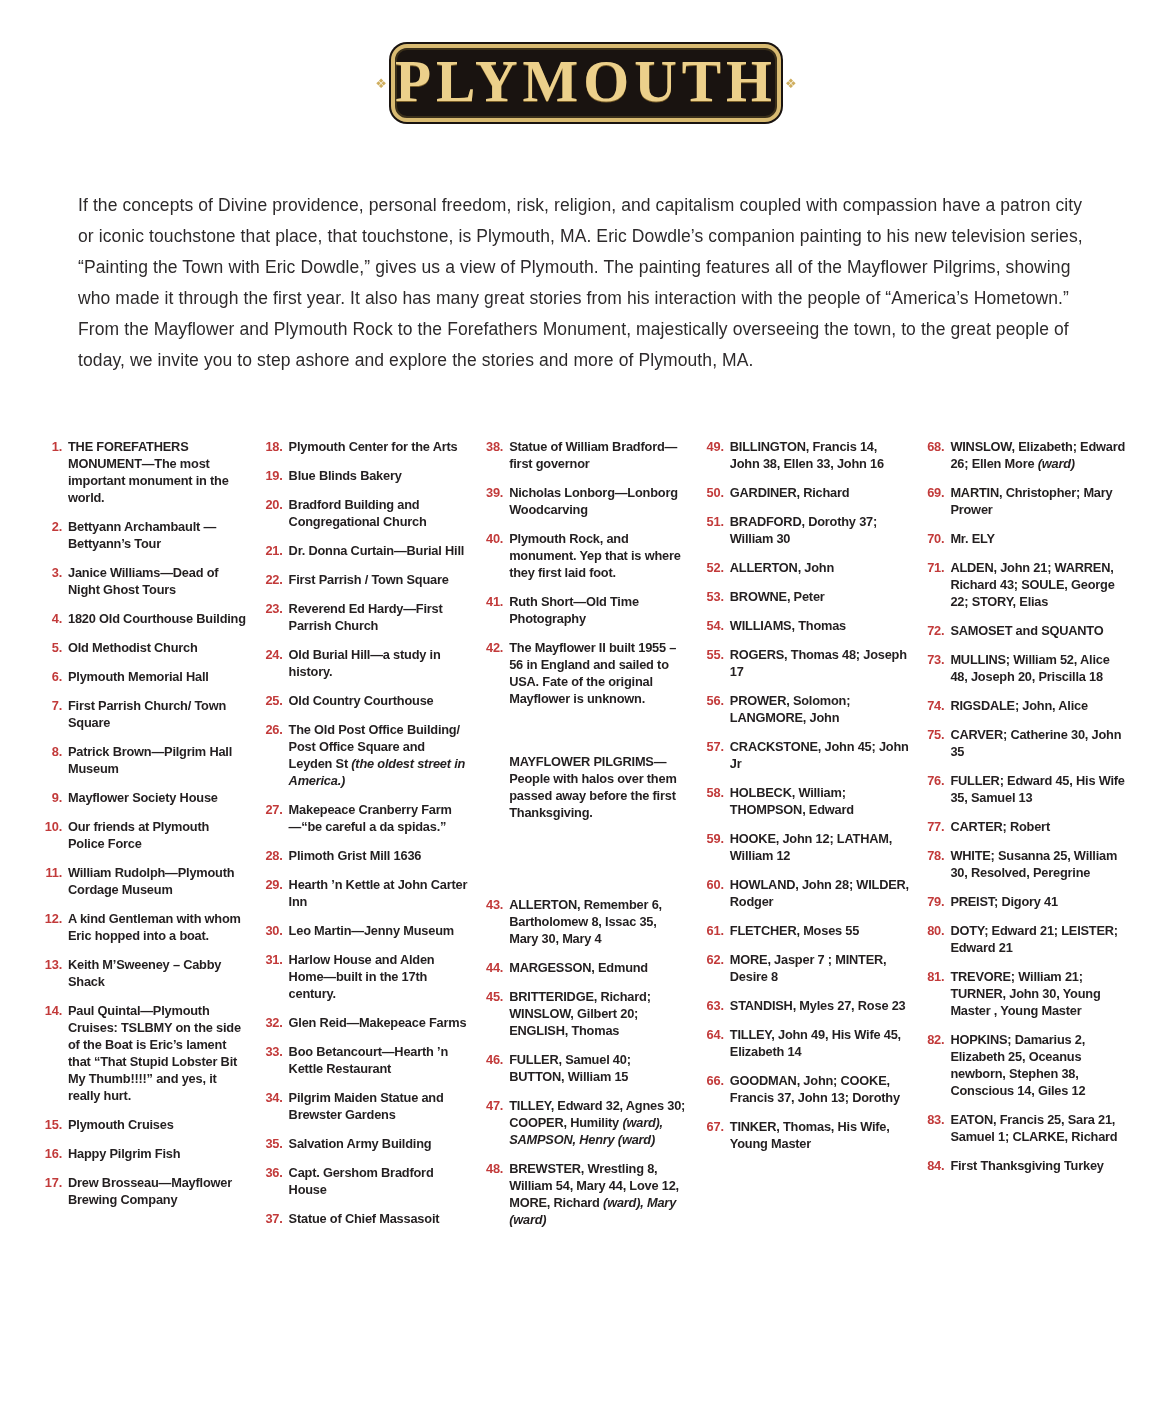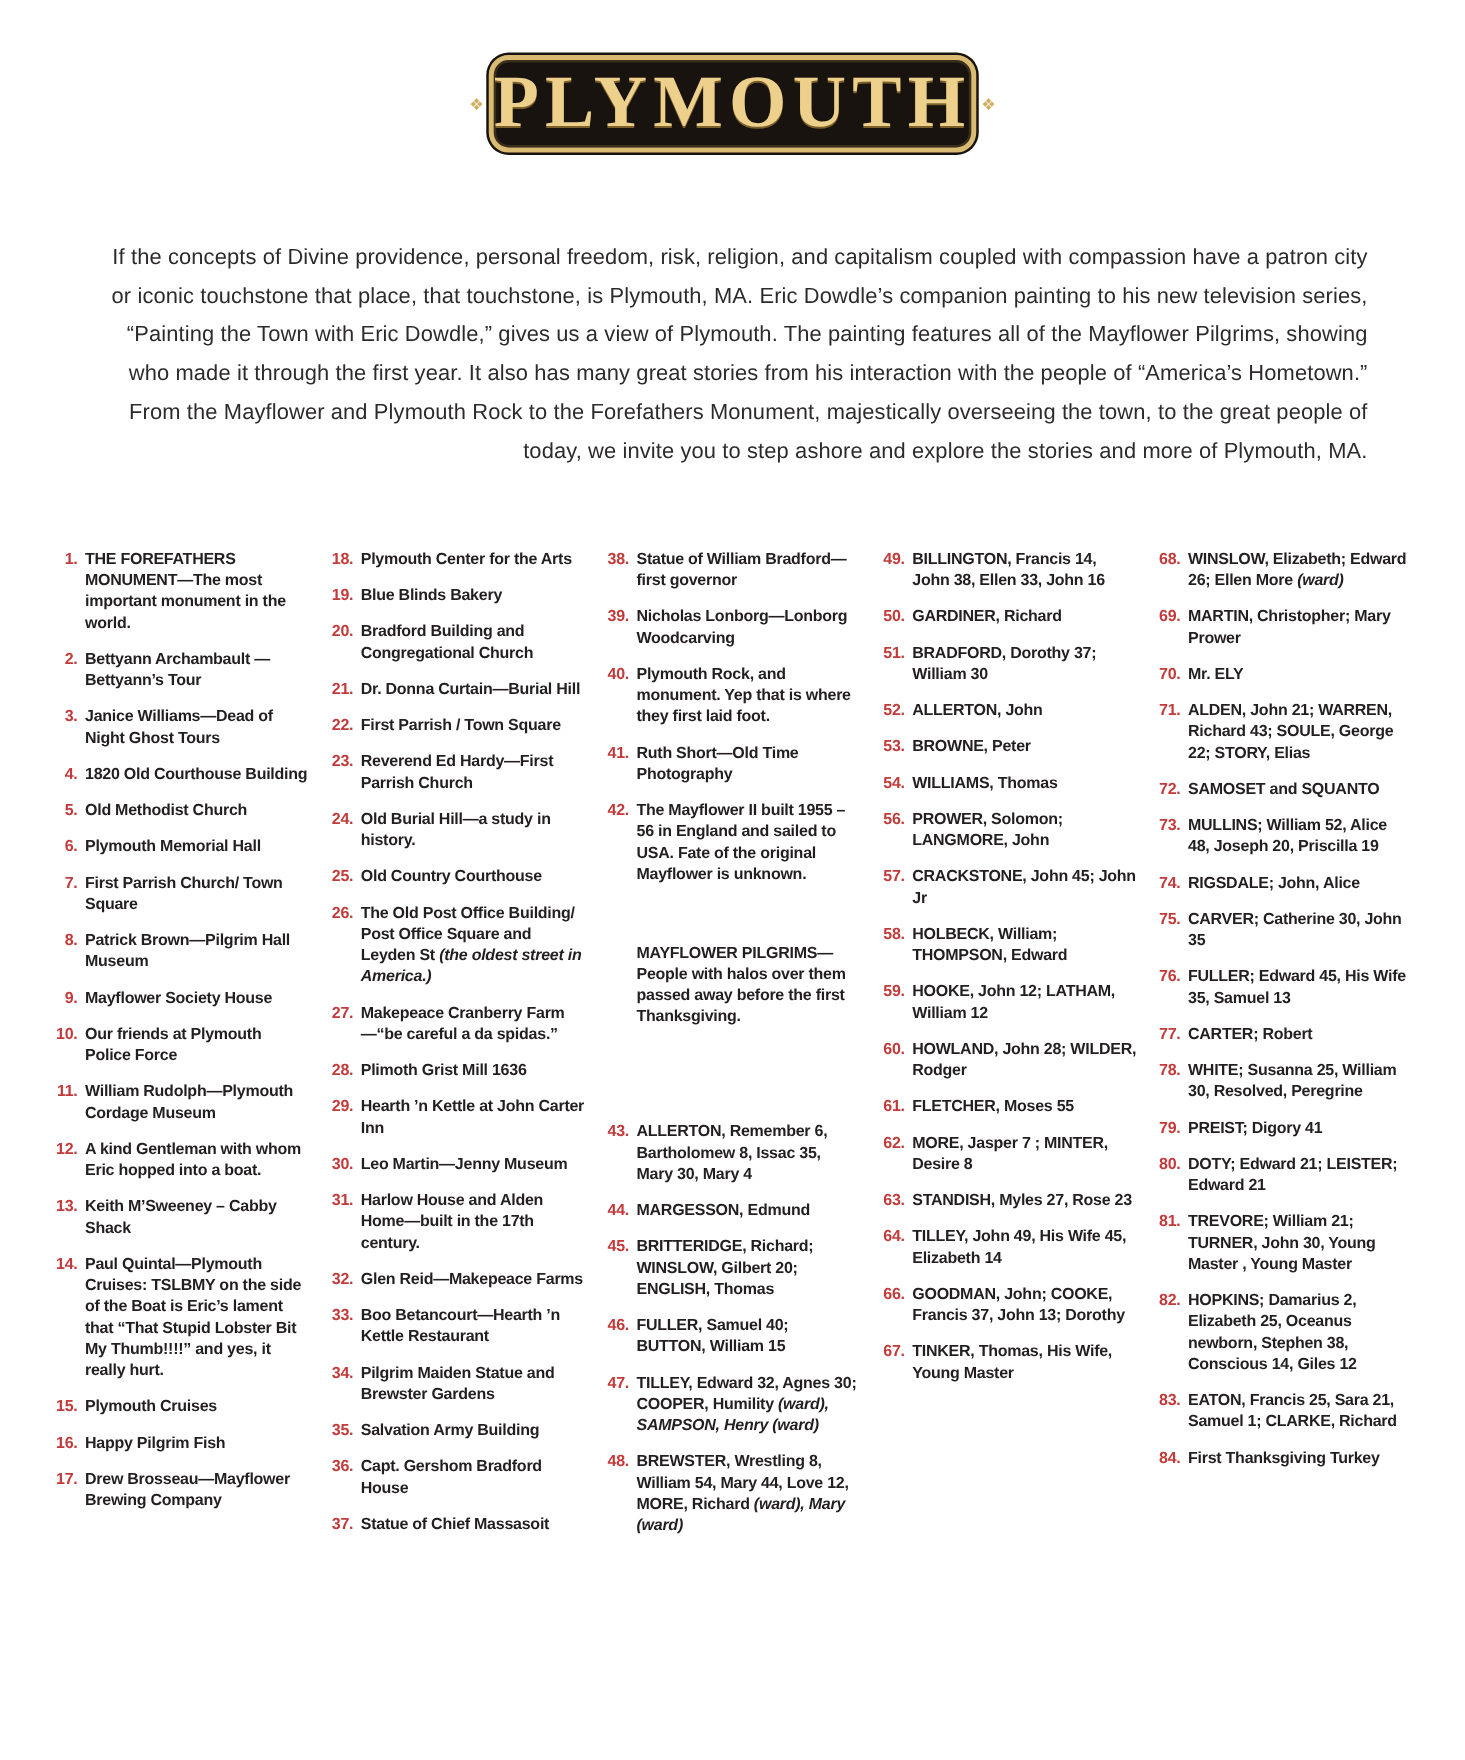--- a/index.html
+++ b/index.html
@@ -35,21 +35,21 @@
     font-size:59px;
     letter-spacing:5px;
     color:#ecd08b;
     text-shadow:0 1px 0 #7a5f2a;
     transform:translateY(-2px);
   }
   
   .intro{
     width:1016px;
     margin:68px auto 0 auto;
-    text-align:right;
+    text-align:left;
     font-size:17.5px;
     line-height:31px;
     color:#2d2a2b;
     letter-spacing:0.1px;
   }
   
   .columns{
     display:grid;
     grid-template-columns:repeat(5, 1fr);
     column-gap:15px;
@@ -313,20 +313,24 @@
         </div>
         <div class="item">
           <span class="num">53.</span>
           <span class="txt"><span>BROWNE, Peter</span></span>
         </div>
         <div class="item">
           <span class="num">54.</span>
           <span class="txt"><span>WILLIAMS, Thomas</span></span>
         </div>
         <div class="item">
+          <span class="num">55.</span>
+          <span class="txt"><span>ROGERS, Thomas 48; Joseph 17</span></span>
+        </div>
+        <div class="item">
           <span class="num">56.</span>
           <span class="txt"><span>PROWER, Solomon; LANGMORE, John</span></span>
         </div>
         <div class="item">
           <span class="num">57.</span>
           <span class="txt"><span>CRACKSTONE, John 45; John Jr</span></span>
         </div>
         <div class="item">
           <span class="num">58.</span>
           <span class="txt"><span>HOLBECK, William; THOMPSON, Edward</span></span>
@@ -380,21 +384,21 @@
         <div class="item">
           <span class="num">71.</span>
           <span class="txt"><span>ALDEN, John 21; WARREN, Richard 43; SOULE, George 22; STORY, Elias</span></span>
         </div>
         <div class="item">
           <span class="num">72.</span>
           <span class="txt"><span>SAMOSET and SQUANTO</span></span>
         </div>
         <div class="item">
           <span class="num">73.</span>
-          <span class="txt"><span>MULLINS; William 52, Alice 48, Joseph 20, Priscilla 19</span></span>
+          <span class="txt"><span>MULLINS; William 52, Alice 48, Joseph 20, Priscilla 18</span></span>
         </div>
         <div class="item">
           <span class="num">74.</span>
           <span class="txt"><span>RIGSDALE; John, Alice</span></span>
         </div>
         <div class="item">
           <span class="num">75.</span>
           <span class="txt"><span>CARVER; Catherine 30, John 35</span></span>
         </div>
         <div class="item">

